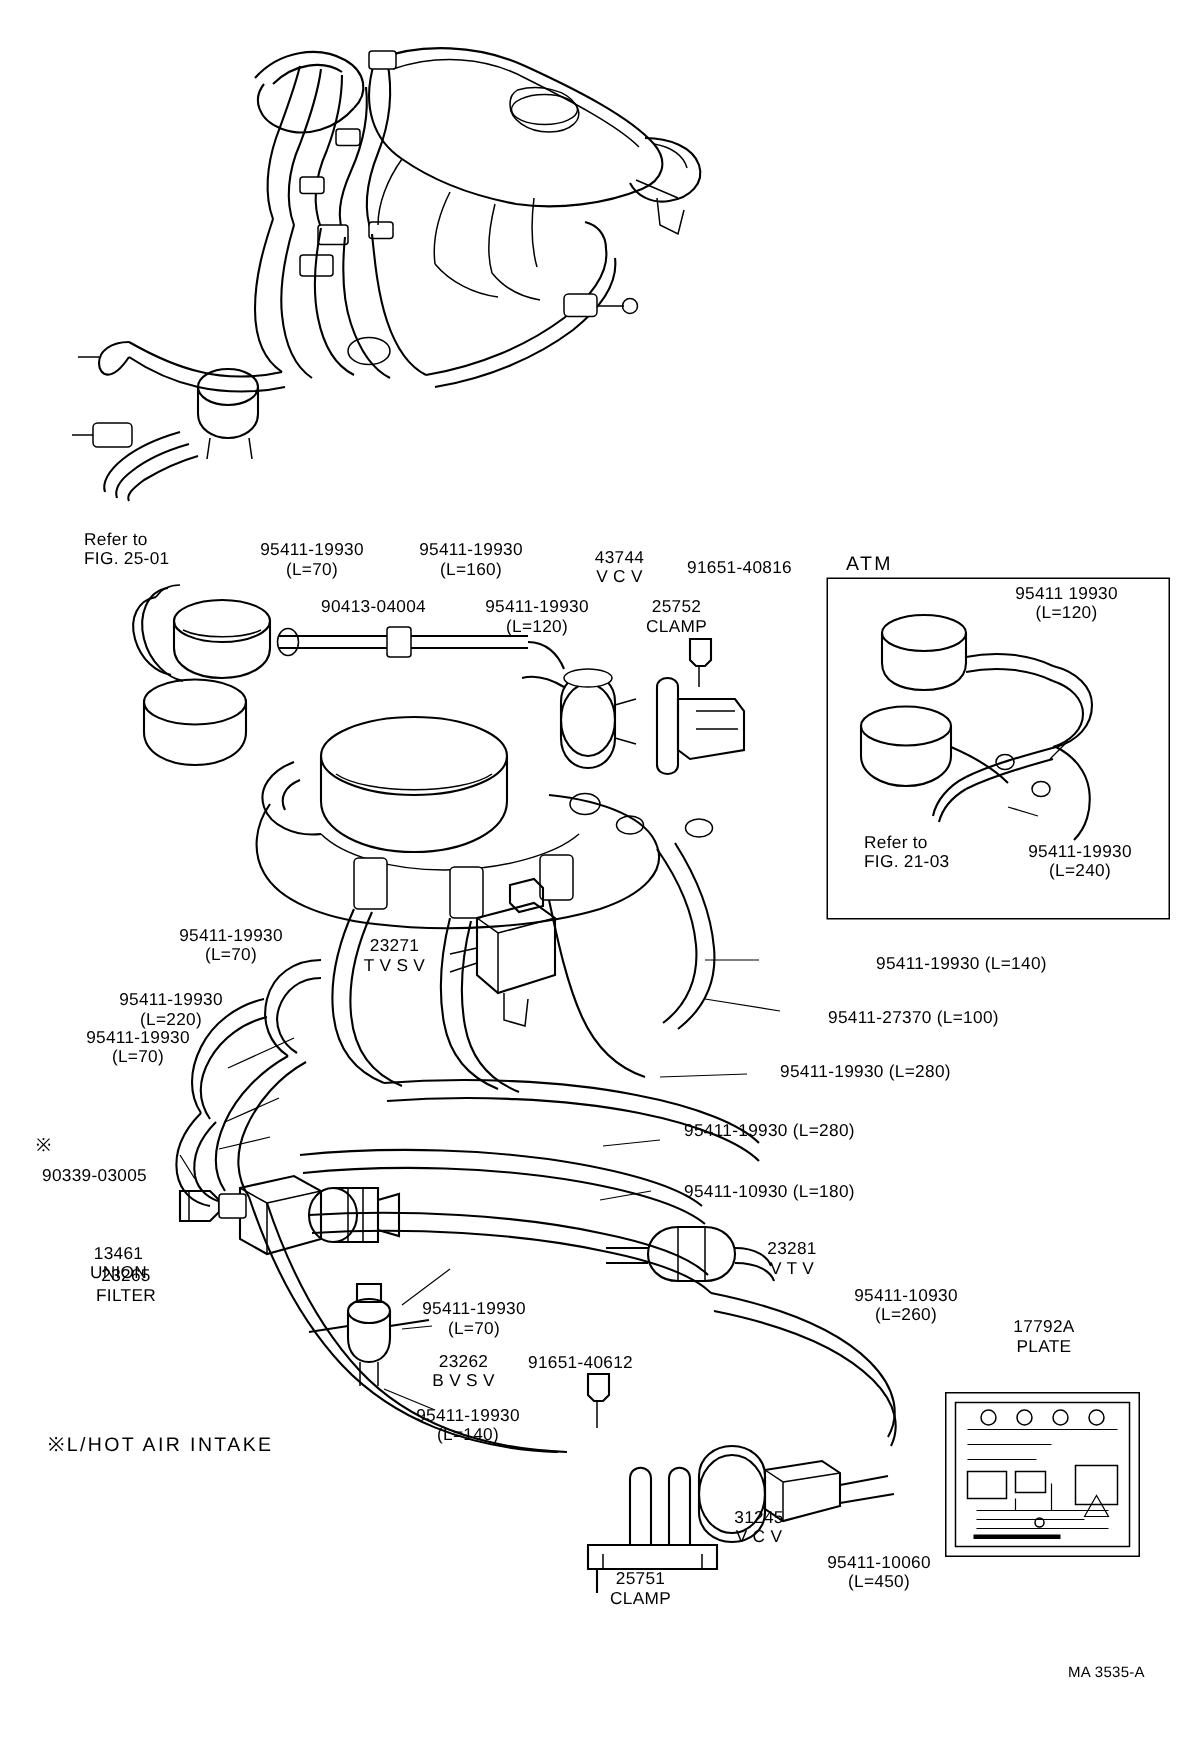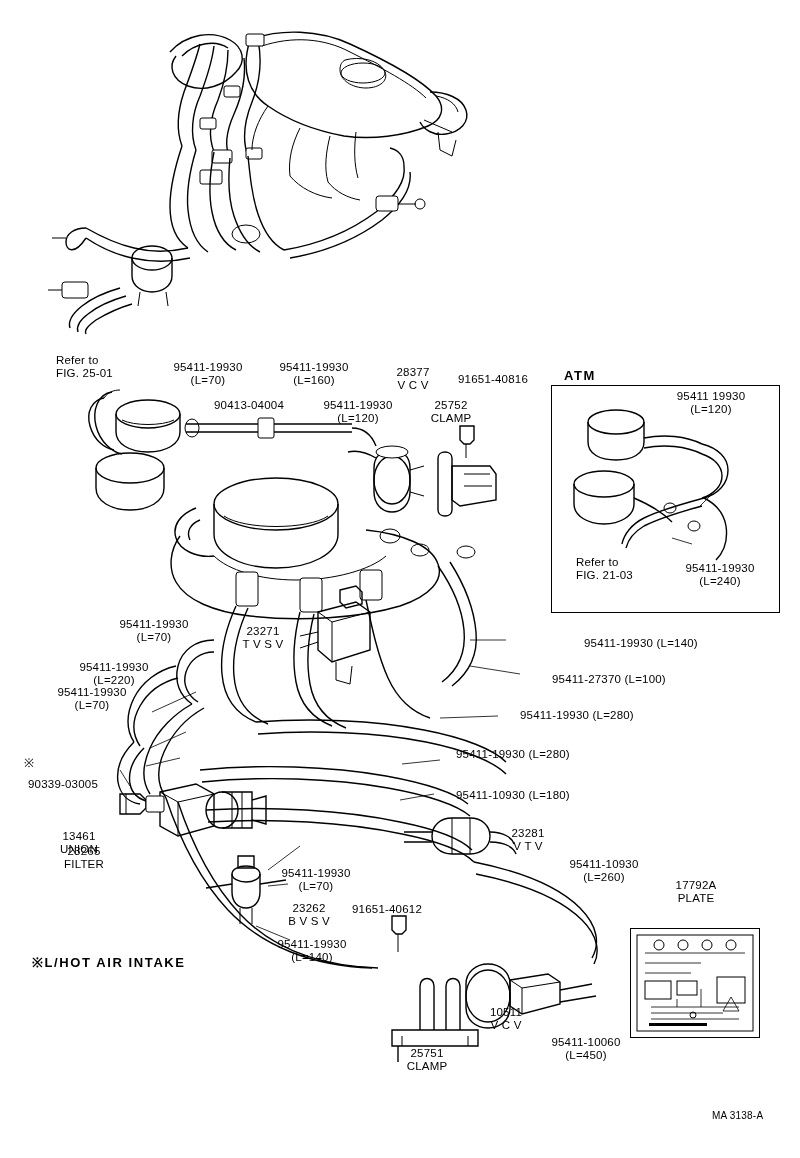--- a/index.html
+++ b/index.html
@@ -3,21 +3,21 @@
 <meta charset="utf-8">
 <style>
   html,body{margin:0;padding:0;background:#ffffff;}
   body{width:800px;height:1158px;position:relative;overflow:hidden;
        font-family:"Liberation Sans",sans-serif;color:#000;}
   #sheet{position:absolute;inset:0;}
   .lbl{position:absolute;font-size:11.5px;line-height:13px;letter-spacing:.2px;
        white-space:pre;color:#000;}
   .lbl.sm{font-size:10px;line-height:11.5px;}
   .lbl.big{font-size:13px;letter-spacing:.6px;}
-  .lbl.wide{letter-spacing:1.6px;font-weight:bold;}
+  .lbl.wide{letter-spacing:1.6px;}
   .lbl.c{text-align:center;}
   svg{position:absolute;left:0;top:0;}
   .ln{fill:none;stroke:#000;stroke-width:1;}
   .ln2{fill:none;stroke:#000;stroke-width:1.4;}
   .thin{fill:none;stroke:#000;stroke-width:.8;}
   .fillw{fill:#fff;stroke:#000;stroke-width:1;}
   .fillk{fill:#000;stroke:none;}
   #atmbox{position:absolute;left:551px;top:385px;width:227px;height:226px;
           border:1.6px solid #000;background:#fff;}
   #plate{position:absolute;left:630px;top:928px;width:128px;height:108px;
@@ -292,21 +292,21 @@
       <path class="thin" d="M92 82 L100 68 L108 82 Z"></path>
     </svg>
   </div>
 
   <div class="lbl" style="left:56px;top:354px"><span>Refer to</span><br><span>FIG. 25-01</span></div>
 
   <div class="lbl c" style="left:160px;top:361px;width:96px"><span>95411-19930
 (L=70)</span></div>
   <div class="lbl c" style="left:266px;top:361px;width:96px"><span>95411-19930
 (L=160)</span></div>
-  <div class="lbl c" style="left:384px;top:366px;width:58px"><span>28377
+  <div class="lbl c" style="left:384px;top:366px;width:58px"><span>43744
 V C V</span></div>
   <div class="lbl" style="left:458px;top:373px"><span>91651-40816</span></div>
   <div class="lbl" style="left:214px;top:399px"><span>90413-04004</span></div>
   <div class="lbl c" style="left:310px;top:399px;width:96px"><span>95411-19930
 (L=120)</span></div>
   <div class="lbl c" style="left:424px;top:399px;width:54px"><span>25752
 CLAMP</span></div>
 
   <div class="lbl big wide" style="left:564px;top:369px"><span>ATM</span></div>
   <div class="lbl c" style="left:668px;top:390px;width:86px"><span>95411 19930
@@ -345,24 +345,24 @@
   <div class="lbl c" style="left:268px;top:867px;width:96px"><span>95411-19930
 (L=70)</span></div>
   <div class="lbl c" style="left:280px;top:902px;width:58px"><span>23262
 B V S V</span></div>
   <div class="lbl" style="left:352px;top:903px"><span>91651-40612</span></div>
   <div class="lbl c" style="left:264px;top:938px;width:96px"><span>95411-19930
 (L=140)</span></div>
 
   <div class="lbl c" style="left:664px;top:879px;width:64px"><span>17792A
 PLATE</span></div>
-  <div class="lbl c" style="left:478px;top:1006px;width:56px"><span>10511
+  <div class="lbl c" style="left:478px;top:1006px;width:56px"><span>31245
 V C V</span></div>
   <div class="lbl c" style="left:398px;top:1047px;width:58px"><span>25751
 CLAMP</span></div>
   <div class="lbl c" style="left:538px;top:1036px;width:96px"><span>95411-10060
 (L=450)</span></div>
 
   <div class="lbl big wide" style="left:32px;top:956px"><span>※L/HOT AIR INTAKE</span></div>
 
-  <div class="lbl sm" style="left:712px;top:1110px"><span>MA 3138-A</span></div>
+  <div class="lbl sm" style="left:712px;top:1110px"><span>MA 3535-A</span></div>
 
 </div>
 
 </body></html>

